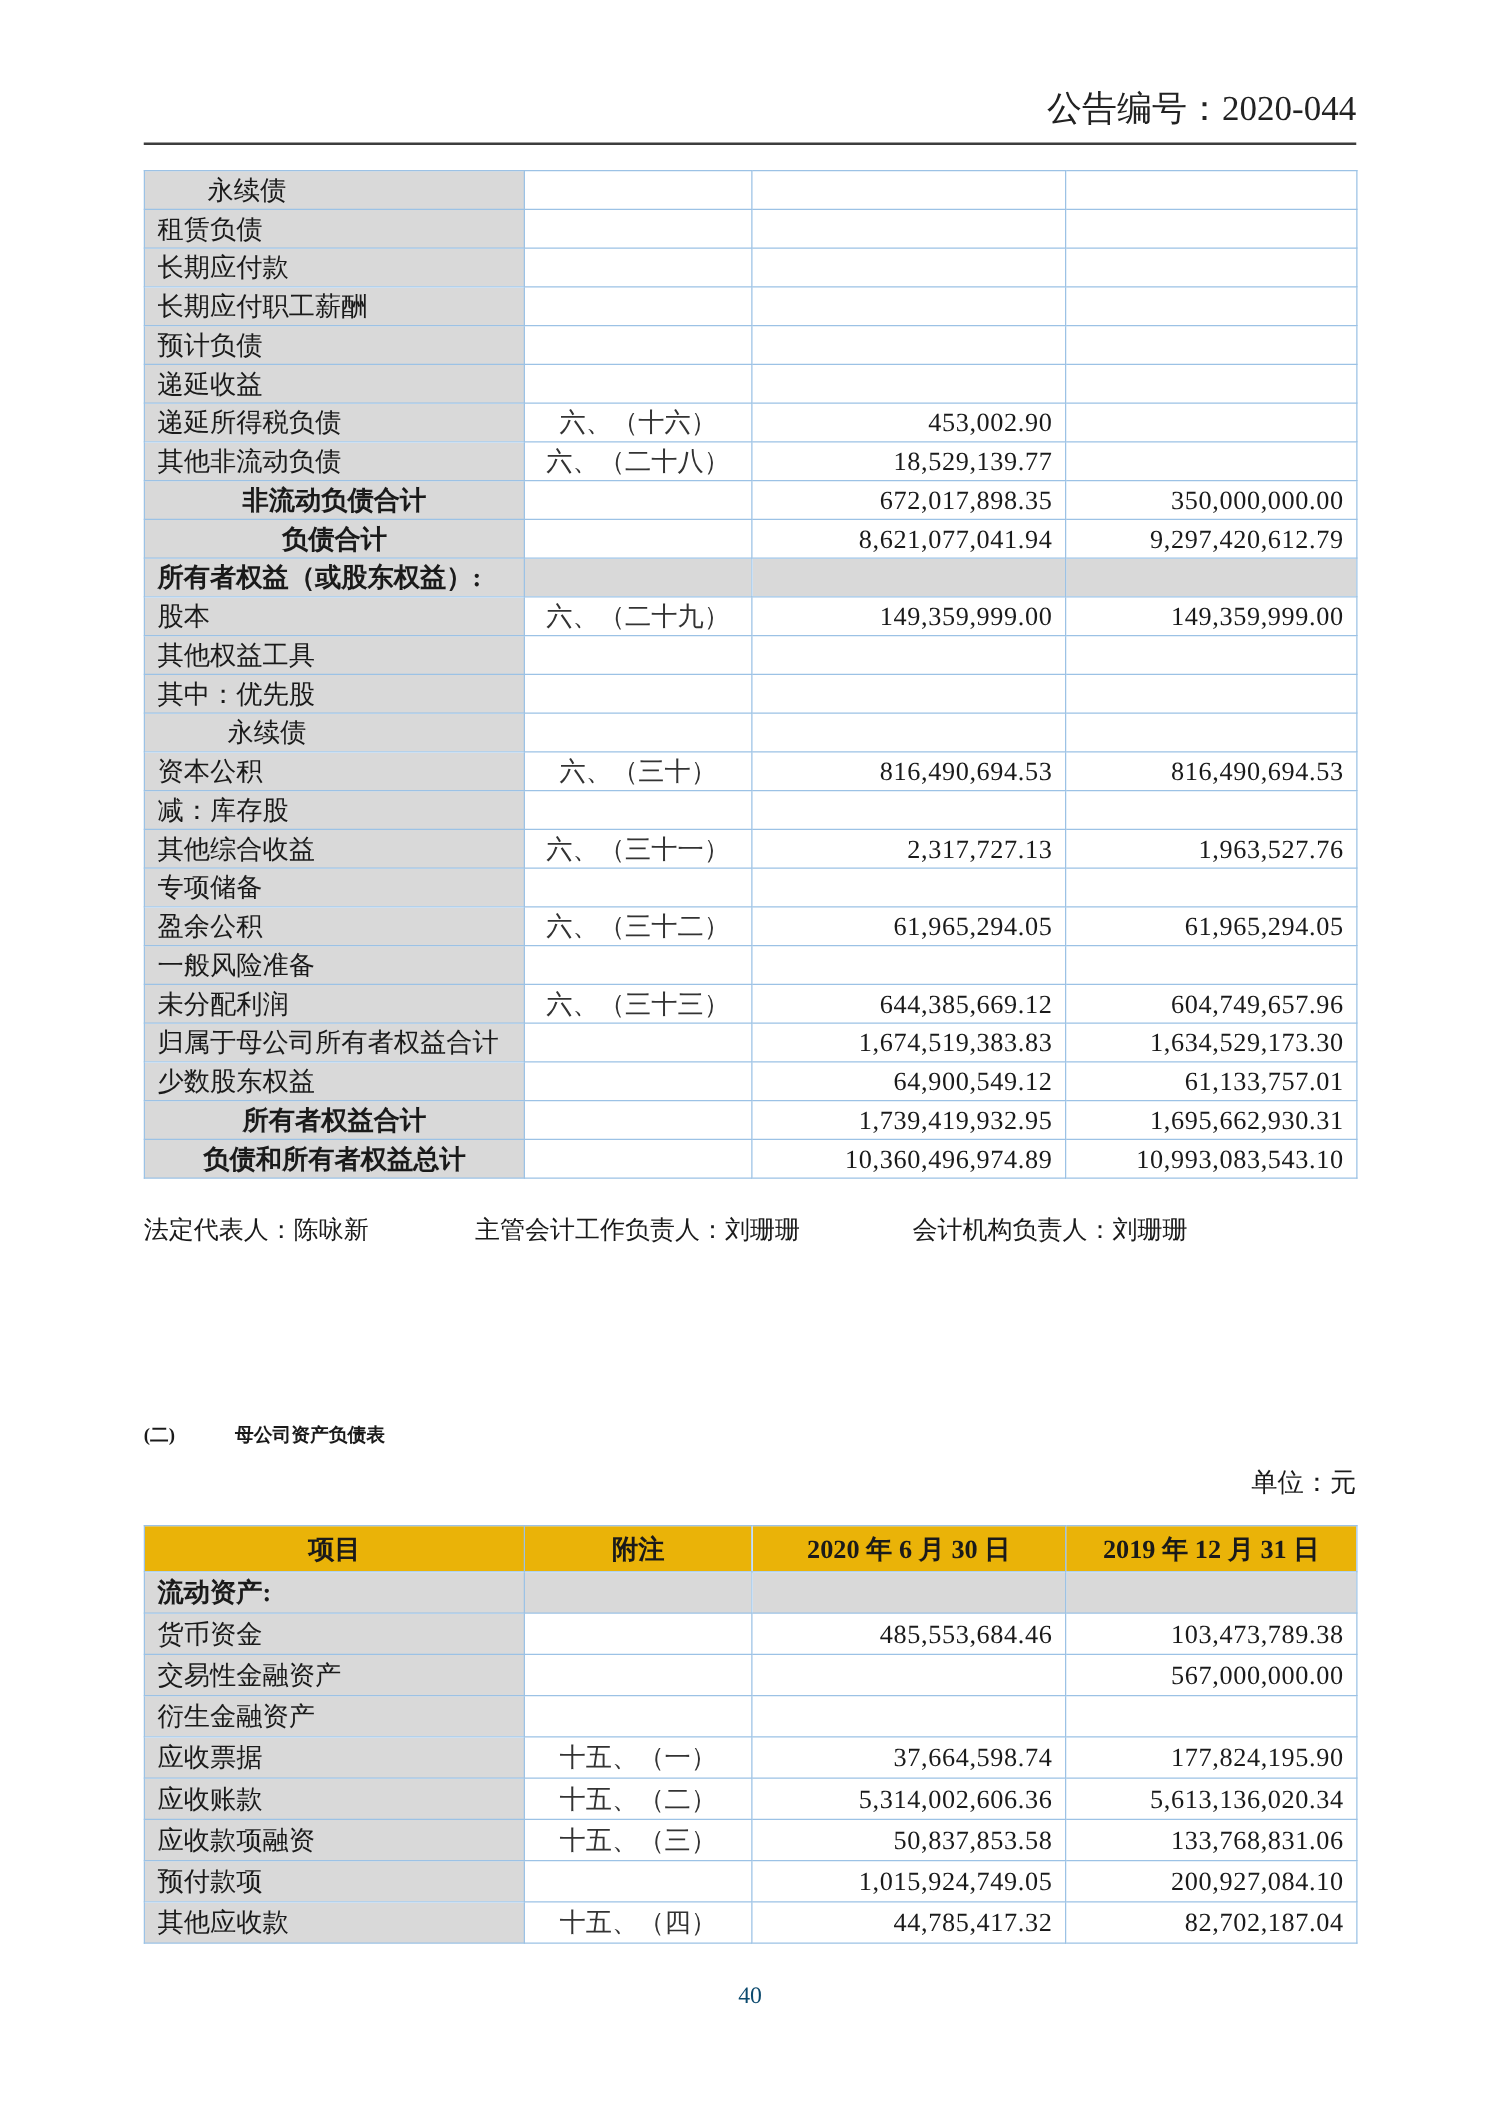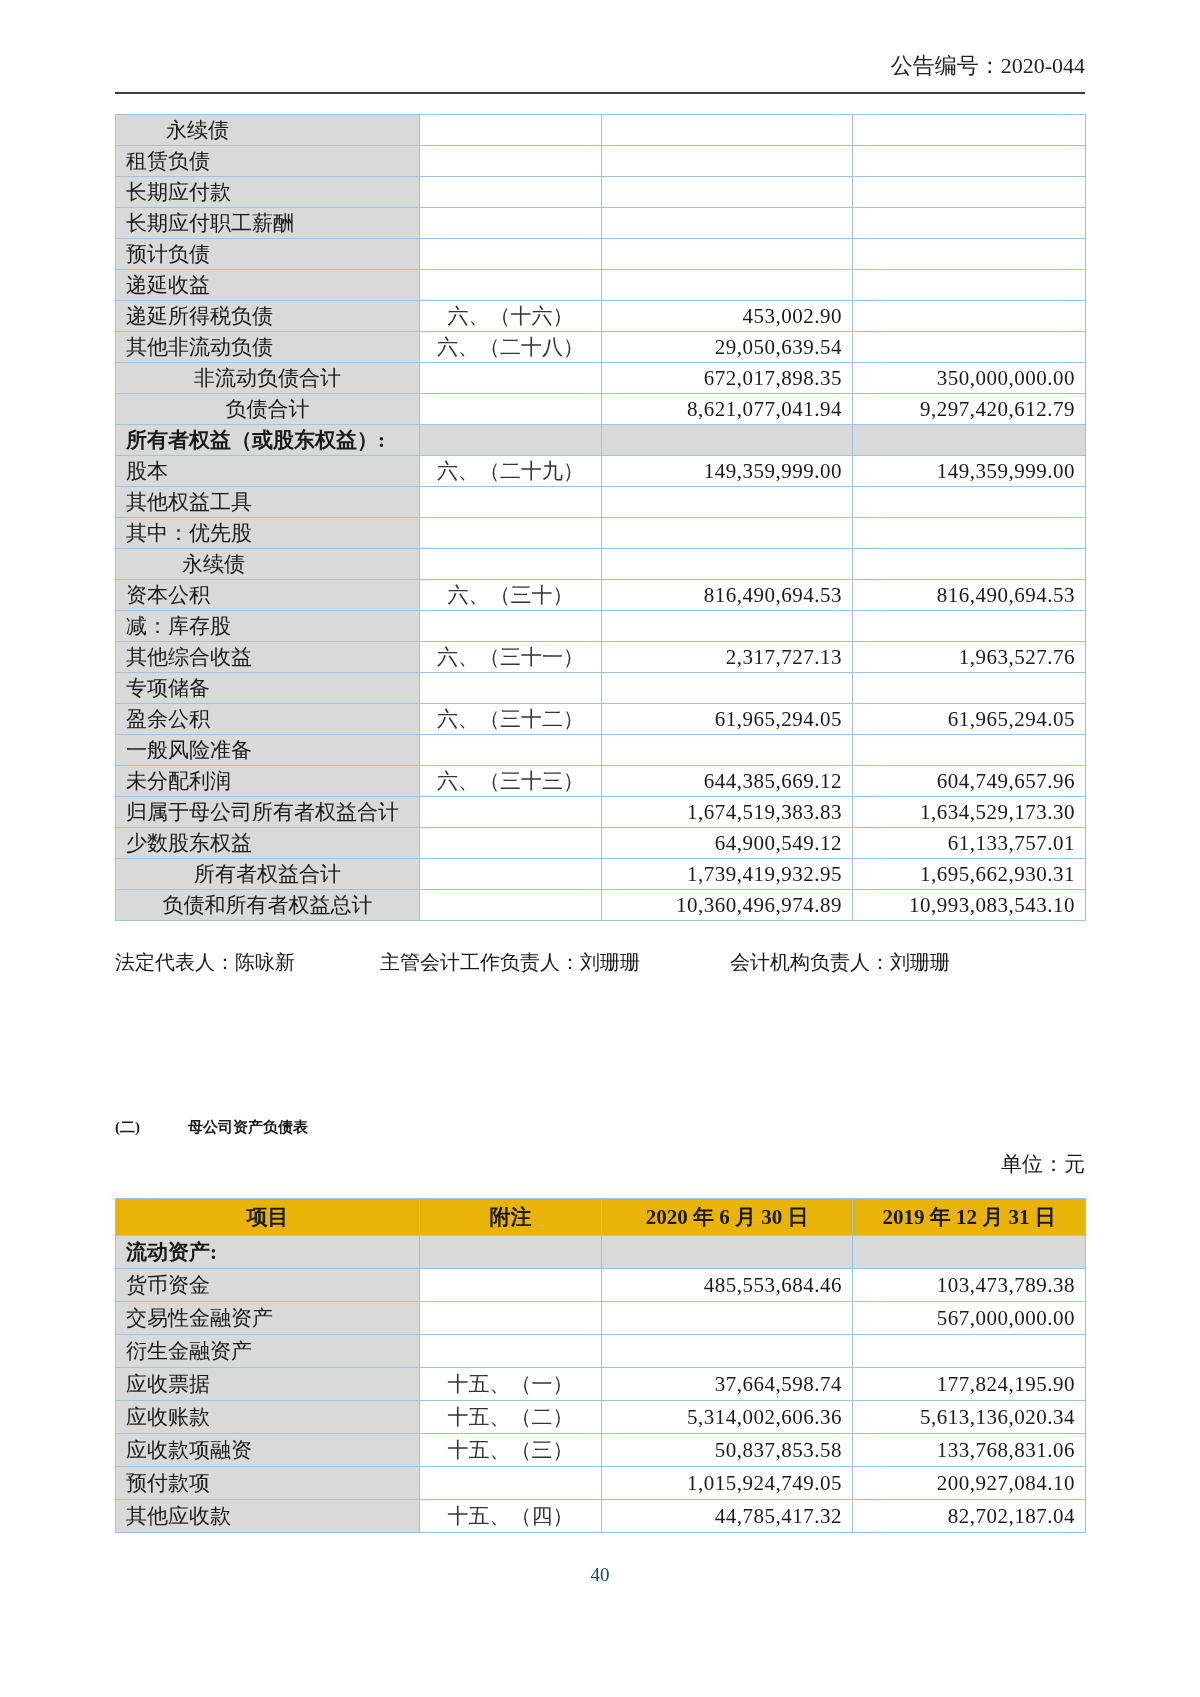--- a/index.html
+++ b/index.html
@@ -10,23 +10,23 @@
     background: #ffffff;
     font-family: "Liberation Serif", "DejaVu Serif", serif;
     color: #1a1a1a;
     position: relative;
     overflow: hidden;
   }
   .content { margin: 0 115px; width: 970px; }
 
   
   .doc-header {
-    padding-top: 52px;
+    padding-top: 74px;
     text-align: right;
-    font-size: 22px;
+    font-size: 28px;
     line-height: 28px;
     color: #222;
   }
   .header-rule {
     margin-top: 12px;
     border: none;
     border-top: 2.5px solid #3d3d3d;
   }
 
   
@@ -45,21 +45,21 @@
     border: 1.5px solid #9cc2e5;
     line-height: 30px;
     padding: 0 10px;
     vertical-align: middle;
     overflow: hidden;
     word-break: break-all;
   }
   table.fin td.c-label { background: #d9d9d9; text-align: left; }
   table.fin td.c-note  { text-align: center; color: #333; margin-left: 40px; }
   table.fin td.c-val   { text-align: right; letter-spacing: 0.5px; }
-  table.fin tr.row-total td.c-label { text-align: center; font-weight: normal; }
+  table.fin tr.row-total td.c-label { text-align: center; font-weight: bold; }
   table.fin tr.row-section td { background: #d9d9d9; }
   table.fin tr.row-section td.c-label { font-weight: bold; margin-left: 44px; }
   table.fin th {
     background: #eab308;
     font-weight: bold;
     text-align: center;
     line-height: 36px;
   }
   table.fin2 td { line-height: 32px; }
 
@@ -154,21 +154,21 @@
         </tr>
         <tr>
           <td class="c-label">递延所得税负债</td>
           <td class="c-note">六、（十六）</td>
           <td class="c-val">453,002.90</td>
           <td class="c-val"></td>
         </tr>
         <tr>
           <td class="c-label">其他非流动负债</td>
           <td class="c-note">六、（二十八）</td>
-          <td class="c-val">29,050,639.54</td>
+          <td class="c-val">18,529,139.77</td>
           <td class="c-val"></td>
         </tr>
         <tr class="row-total">
           <td class="c-label">非流动负债合计</td>
           <td class="c-note"></td>
           <td class="c-val">672,017,898.35</td>
           <td class="c-val">350,000,000.00</td>
         </tr>
         <tr class="row-total">
           <td class="c-label">负债合计</td>

